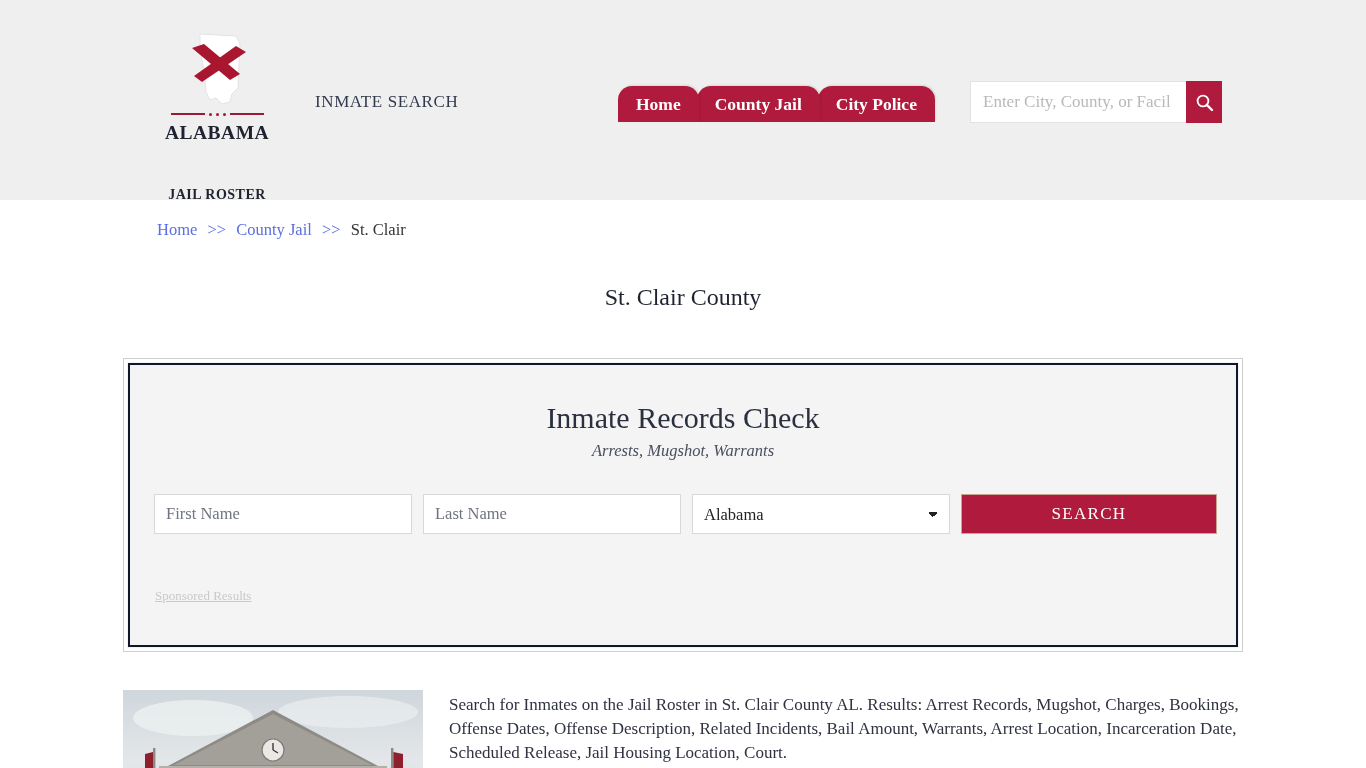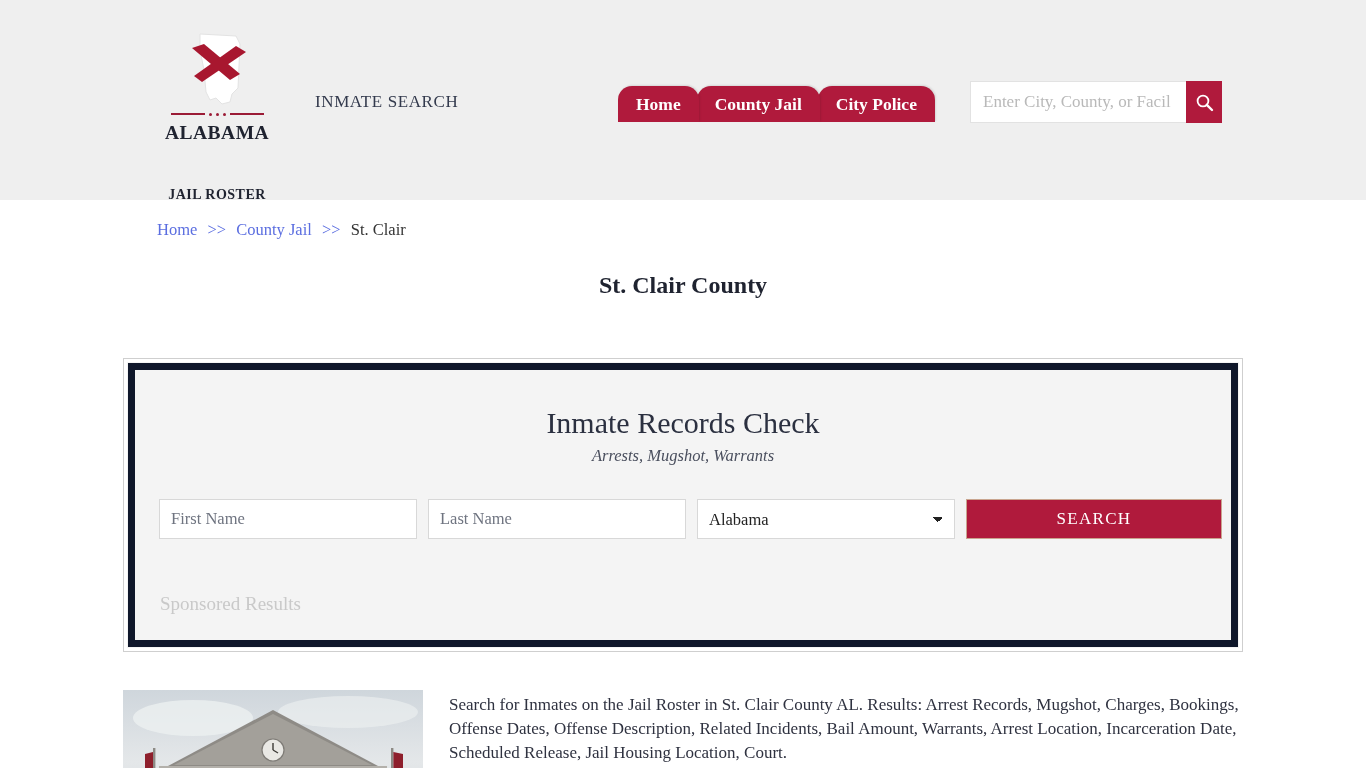--- a/index.html
+++ b/index.html
@@ -152,48 +152,48 @@
     font-family: "Liberation Serif", "DejaVu Serif", serif;
     color: #444;
   }
   .breadcrumb a { color: #5b6ee0; text-decoration: none; }
   .breadcrumb .sep { color: #5b6ee0; margin: 0 6px; }
   .breadcrumb .current { color: #333; }
 
   
   .page-title {
     position: absolute;
-    top: 272px;
+    top: 284px;
     left: 0;
     width: 1366px;
     text-align: center;
     font-size: 24px;
     color: #1f2330;
-    font-weight: bold;
+    font-weight: normal;
     font-family: "Liberation Serif", "DejaVu Serif", serif;
     margin: 0;
   }
 
   
   .records-widget {
     position: absolute;
     left: 123px;
     top: 358px;
     width: 1120px;
     height: 294px;
     background: #f4f4f4;
     border: 1px solid #cfcfcf;
     box-shadow: 0 0 0 3px #ffffff inset;
     padding: 0;
   }
   .widget-inner {
     position: absolute;
     inset: 4px;
     background: #f4f4f4;
-    border: 7px solid #0f172a;
+    border: 2px solid #0f172a;
   }
   .widget-title {
     text-align: center;
     font-size: 30px;
     color: #2b3040;
     margin: 36px 0 0 0;
     font-weight: normal;
     font-family: "Liberation Serif", "DejaVu Serif", serif;
   }
   .widget-sub {
@@ -254,23 +254,24 @@
     color: #ffffff;
     font-size: 17px;
     letter-spacing: 1.3px;
     font-family: "Liberation Serif", "DejaVu Serif", serif;
     cursor: pointer;
   }
   .sponsored {
     position: absolute;
     left: 25px;
     top: 223px;
-    font-size: 19px;
+    font-size: 13px;
     color: #c9c9c9;
     font-family: "Liberation Serif", "DejaVu Serif", serif;
+    text-decoration: underline;
   }
 
   
   .content-row {
     position: absolute;
     left: 123px;
     top: 690px;
     width: 1130px;
     display: flex;
     gap: 26px;

